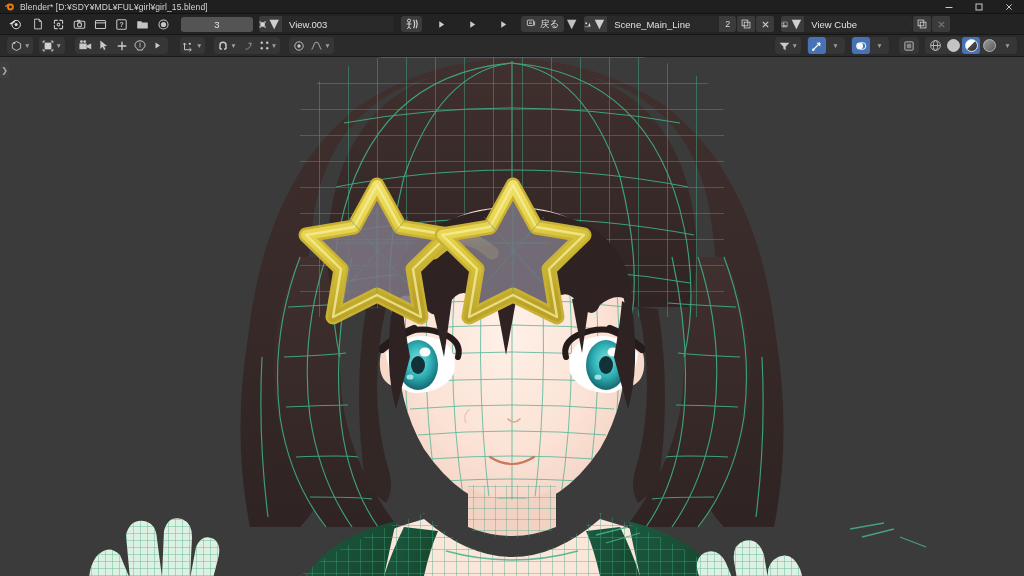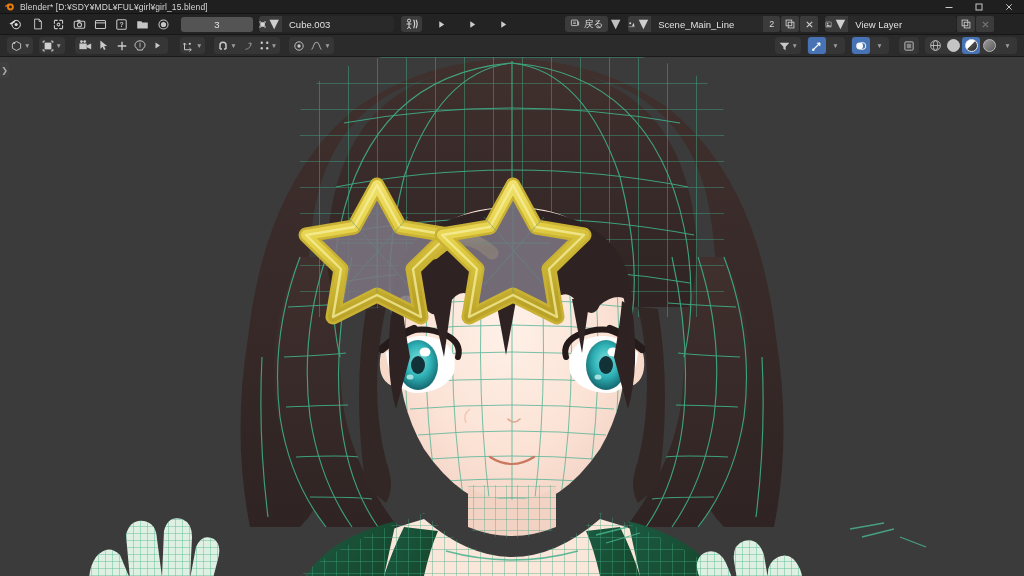--- a/index.html
+++ b/index.html
@@ -87,21 +87,21 @@
   .idbtn {
     width: 18px; height: 16px; background: #3b3b3b;
     display: flex; align-items: center; justify-content: center;
     color: #cfcfcf; margin-left: 1px; border-radius: 2px;
   }
   .idbtn.dim { color: #777; }
 
   .btn-label {
     height: 16px; background: #3b3b3b; border-radius: 3px;
     display: flex; align-items: center; gap: 3px; padding: 0 5px;
-    color: #ddd; font-size: 9.5px; margin-left: 44px;
+    color: #ddd; font-size: 9.5px;
   }
   .btn-arrow {
     width: 15px; height: 16px;
     display: flex; align-items: center; justify-content: center;
     color: #c0c0c0;
   }
   .playbtn {
     width: 22px; height: 17px;
     display: flex; align-items: center; justify-content: center;
     color: #cdcdcd;
@@ -249,21 +249,21 @@
     <div style="width:6px"></div>
 
     <div class="idblock">
       <div class="idicon">
         <svg width="11" height="11" viewBox="0 0 16 16">
             <rect x="3" y="3" width="10" height="10" fill="#d5d5d5"></rect>
             <path d="M1.5 1.5 h3 M1.5 1.5 v3 M14.5 1.5 h-3 M14.5 1.5 v3 M1.5 14.5 h3 M1.5 14.5 v-3 M14.5 14.5 h-3 M14.5 14.5 v-3" stroke="#d5d5d5" stroke-width="1.3" fill="none"></path>
           </svg>
         <span class="cv">▼</span>
       </div>
-      <div class="idname w1">Cube.003</div>
+      <div class="idname w1">View.003</div>
     </div>
 
     <div class="sep"></div>
 
     <div class="pill">
       <svg width="15" height="14" viewBox="0 0 18 16">
         <circle cx="6" cy="4" r="1.9" fill="none" stroke="#d2d2d2" stroke-width="1.2"></circle>
         <path d="M6 6 v5 M3 8 h6 M4 14 l2-3 M8 14 l-2-3" stroke="#d2d2d2" stroke-width="1.2" fill="none"></path>
         <path d="M11.5 3 Q14 8 11.5 13" stroke="#d2d2d2" stroke-width="1.4" fill="none"></path>
         <path d="M14.5 3 Q17 8 14.5 13" stroke="#d2d2d2" stroke-width="1.4" fill="none"></path>
@@ -335,21 +335,21 @@
 
     <div class="idblock">
       <div class="idicon">
         <svg width="11" height="11" viewBox="0 0 16 16">
             <rect x="2" y="2.5" width="12" height="11" rx="1" fill="none" stroke="#d5d5d5" stroke-width="1.2"></rect>
             <circle cx="6" cy="6.5" r="1.6" fill="#d5d5d5"></circle>
             <path d="M2.5 12.5 L6.5 8 L9.5 11 L11.5 9 L13.5 12.5 Z" fill="#d5d5d5"></path>
           </svg>
         <span class="cv">▼</span>
       </div>
-      <div class="idname w2">View Layer</div>
+      <div class="idname w2">View Cube</div>
     </div>
     <div class="idbtn">
       <svg width="10" height="10" viewBox="0 0 14 14">
           <rect x="1.5" y="1.5" width="8" height="8" fill="none" stroke="#cfcfcf" stroke-width="1.2"></rect>
           <rect x="4.5" y="4.5" width="8" height="8" fill="none" stroke="#cfcfcf" stroke-width="1.2"></rect>
         </svg>
     </div>
     <div class="idbtn dim">
       <svg width="9" height="9" viewBox="0 0 10 10">
           <path d="M2 2 L8 8 M8 2 L2 8" stroke="#777" stroke-width="1.3"></path>

